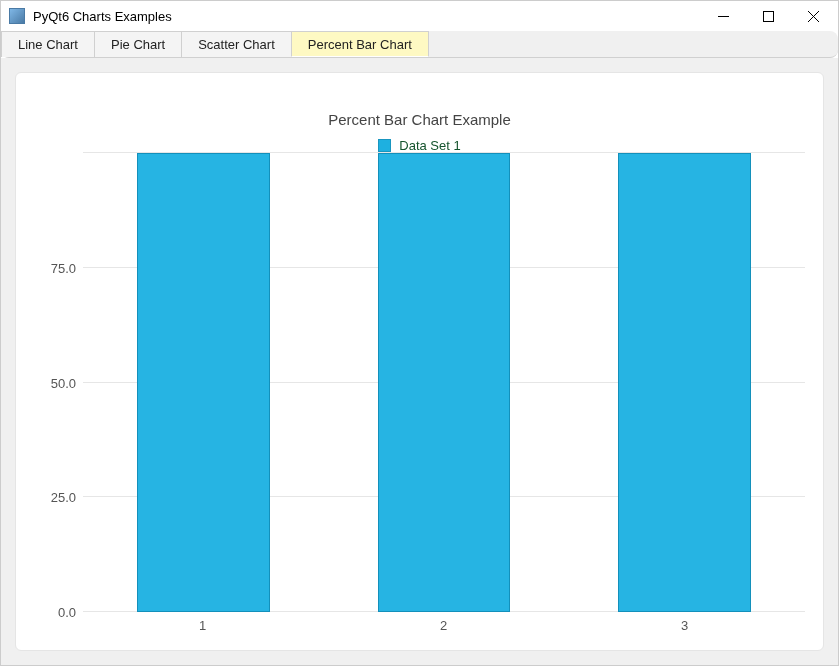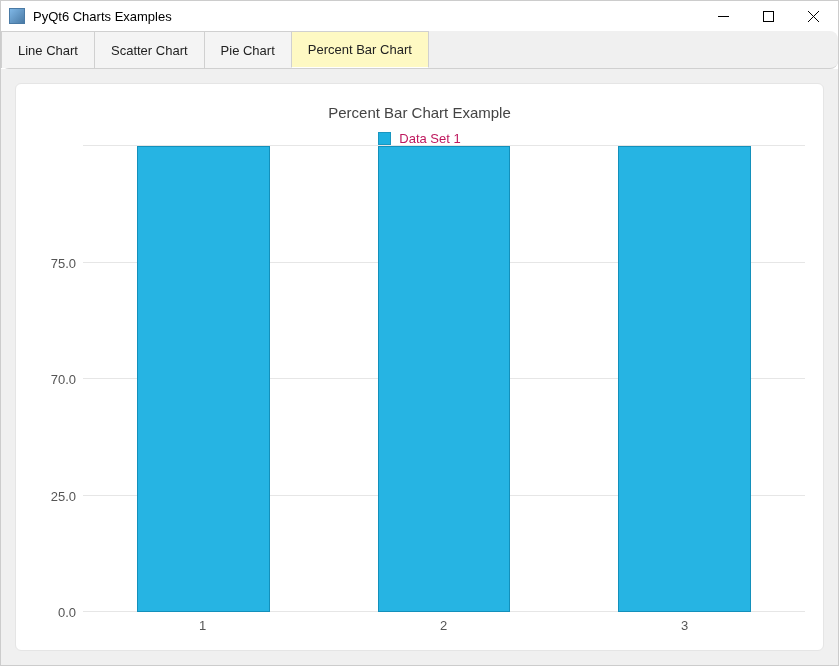--- a/index.html
+++ b/index.html
@@ -41,21 +41,21 @@
     width: 45px; height: 28px;
     display:flex; align-items:center; justify-content:center;
     color:#000;
   }
   .win-btn svg { display:block; }
   
   .tabbar {
     display:flex;
     background:#f0f0f0;
     border-bottom:1px solid #d0d0d0;
-    height:38px;
+    height:27px;
     border-radius:8px;
   }
   .tab {
     padding: 4px 16px;
     border:1px solid #d0d0d0;
     border-bottom:none;
     background:#f4f4f4;
     margin-right:-1px;
     font-size:13px;
     color:#222;
@@ -78,27 +78,27 @@
     background:#fff;
     border:1px solid #e5e5e5;
     border-radius:6px;
     display:flex; flex-direction:column;
     padding:14px 18px 10px 18px;
   }
   .chart-title {
     text-align:center;
     font-size:15px;
     color:#444;
-    margin:6px 0 10px 0;
+    margin:24px 0 10px 0;
   }
   .legend {
     display:flex; justify-content:center; align-items:center;
     gap:8px;
     font-size:13px;
-    color:#be185d;
+    color:#14532d;
   }
   .legend-swatch {
     width:13px; height:13px;
     background:#1eb0e0;
     border:1px solid #1996c0;
   }
   
   .plot-wrap {
     flex:1;
     display:flex;
@@ -176,45 +176,45 @@
           <line x1="11" y1="0" x2="0" y2="11" stroke="#000" stroke-width="1"></line>
         </svg>
     </div>
   </div>
 
   <div class="tabbar">
     <div class="tab">
         <span>Line Chart</span>
       </div>
     <div class="tab">
+        <span>Pie Chart</span>
+      </div>
+    <div class="tab">
         <span>Scatter Chart</span>
-      </div>
-    <div class="tab">
-        <span>Pie Chart</span>
       </div>
     <div class="tab active">
         <span>Percent Bar Chart</span>
       </div>
   </div>
 
   <div class="chart-panel">
     <div class="chart-card">
 
       <div class="chart-title">Percent Bar Chart Example</div>
 
       <div class="legend">
         <div class="legend-swatch"></div>
         <span>Data Set 1</span>
       </div>
 
       <div class="plot-wrap">
 
         <div class="y-axis">
           <span class="y-tick-label" style="bottom:75%;">75.0</span>
-          <span class="y-tick-label" style="bottom:50%;">70.0</span>
+          <span class="y-tick-label" style="bottom:50%;">50.0</span>
           <span class="y-tick-label" style="bottom:25%;margin-top:10px;">25.0</span>
           <span class="y-tick-label" style="bottom:0%;">0.0</span>
         </div>
 
         <div class="plot" id="plot">
 
           <div class="grid-h" style="bottom:0%;"></div>
           <div class="grid-h" style="bottom:25%;"></div>
           <div class="grid-h" style="bottom:50%;"></div>
           <div class="grid-h" style="bottom:75%;"></div>

